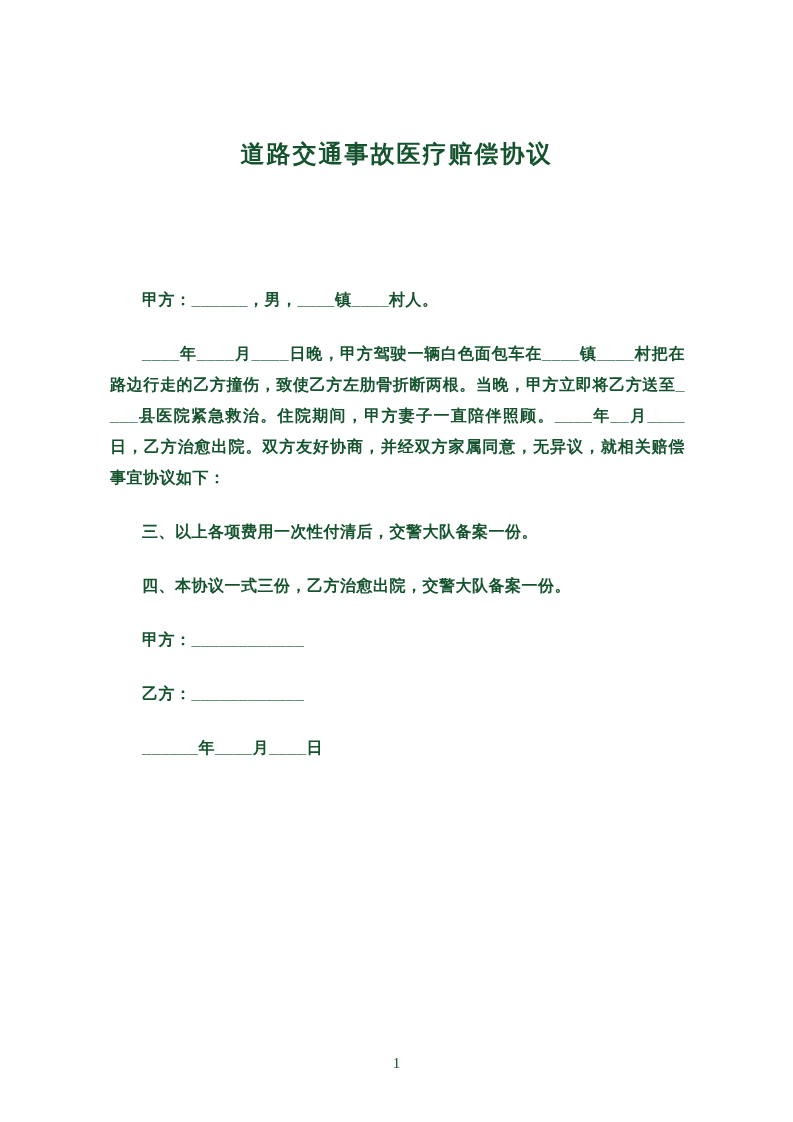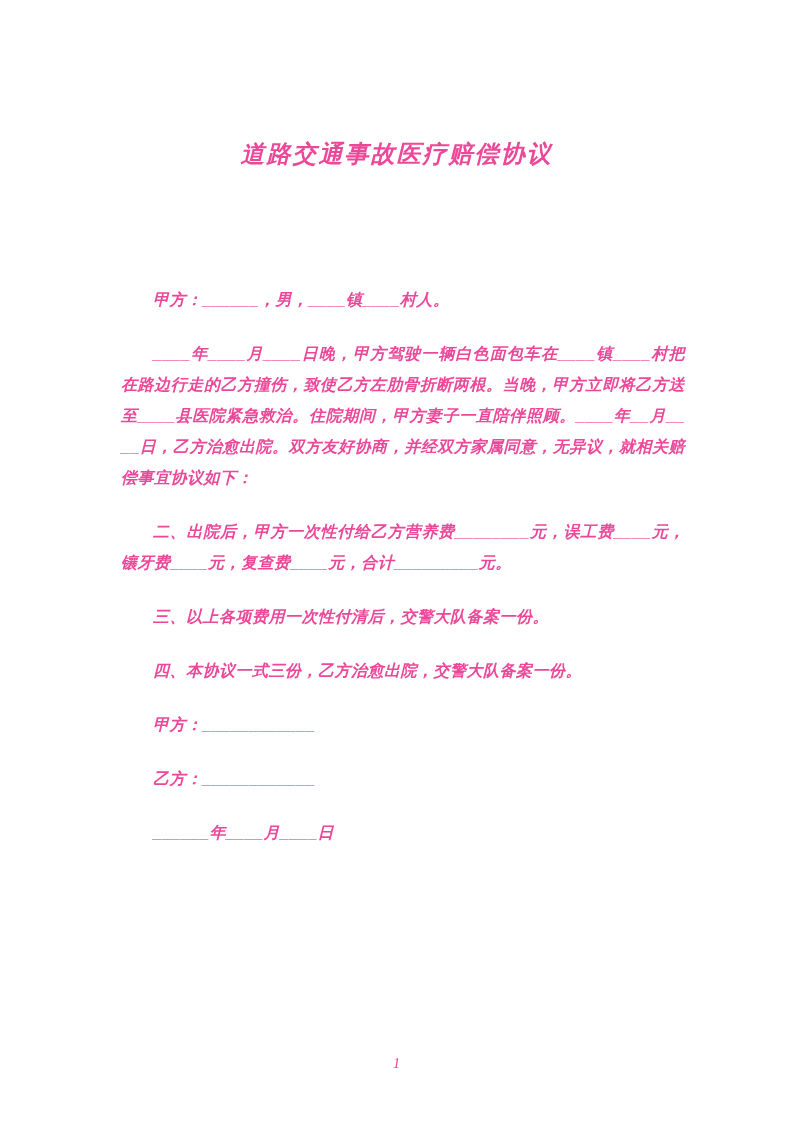--- a/index.html
+++ b/index.html
@@ -6,42 +6,41 @@
     margin: 0;
     padding: 0;
     background: #ffffff;
   }
   .page {
     position: relative;
     width: 793px;
     height: 1122px;
     margin: 0 auto;
     background: #ffffff;
-    color: #ec4899;
+    color: #14532d;
     font-family: "Liberation Sans", "DejaVu Sans", sans-serif;
     font-weight: bold;
     overflow: hidden;
     box-sizing: border-box;
-    font-style: italic;
   }
   .doc-title {
     margin: 0;
     padding-top: 136px;
     font-size: 24px;
     line-height: 36px;
     text-align: center;
     letter-spacing: 2px;
     font-weight: bold;
   }
   .content {
     padding: 0 108px 0 106px;
     box-sizing: border-box;
   }
   .para {
-    margin: 0 0 23px 15px;
+    margin: 0 0 23px 4px;
     font-size: 16px;
     line-height: 31px;
     text-align: justify;
     text-indent: 32px;
     letter-spacing: 0.5px;
     word-break: break-all;
   }
   .para.first {
     margin-top: 112px;
   }
@@ -65,21 +64,20 @@
   <h1 class="doc-title">道路交通事故医疗赔偿协议</h1>
 
   <div class="content">
 
     <p class="para first">甲方：______，男，____镇____村人。</p>
 
 
     <p class="para">____年____月____日晚，甲方驾驶一辆白色面包车在____镇____村把在路边行走的乙方撞伤，致使乙方左肋骨折断两根。当晚，甲方立即将乙方送至____县医院紧急救治。住院期间，甲方妻子一直陪伴照顾。____年__月____日，乙方治愈出院。双方友好协商，并经双方家属同意，无异议，就相关赔偿事宜协议如下：</p>
 
 
-    <p class="para">二、出院后，甲方一次性付给乙方营养费________元，误工费____元，镶牙费____元，复查费____元，合计_________元。</p>
 
     <p class="para">三、以上各项费用一次性付清后，交警大队备案一份。</p>
 
     <p class="para">四、本协议一式三份，乙方治愈出院，交警大队备案一份。</p>
 
     <p class="para">甲方：____________</p>
 
     <p class="para">乙方：____________</p>
 
     <p class="para">______年____月____日</p>

